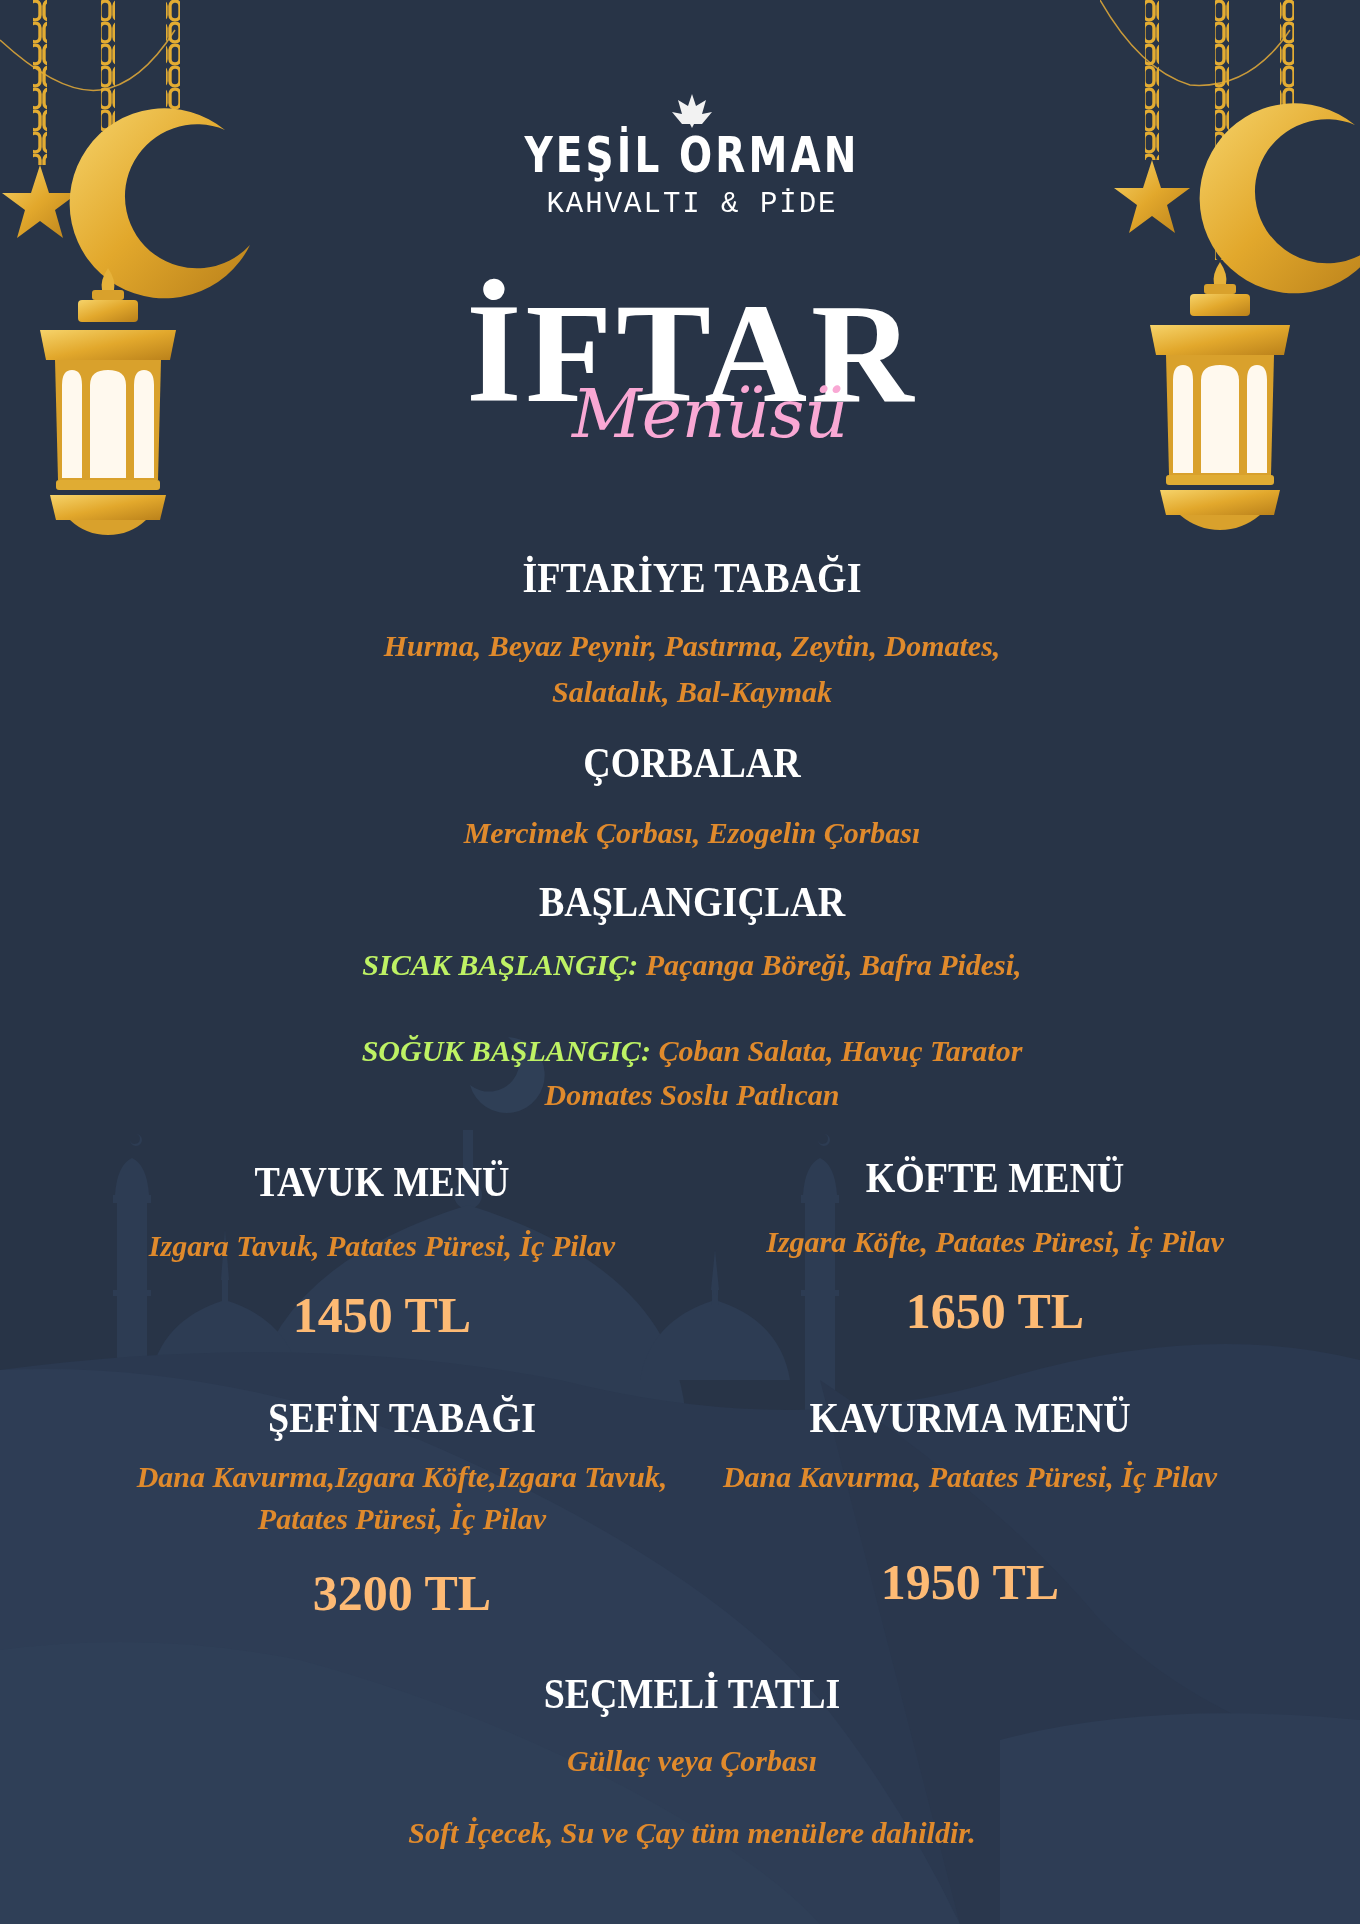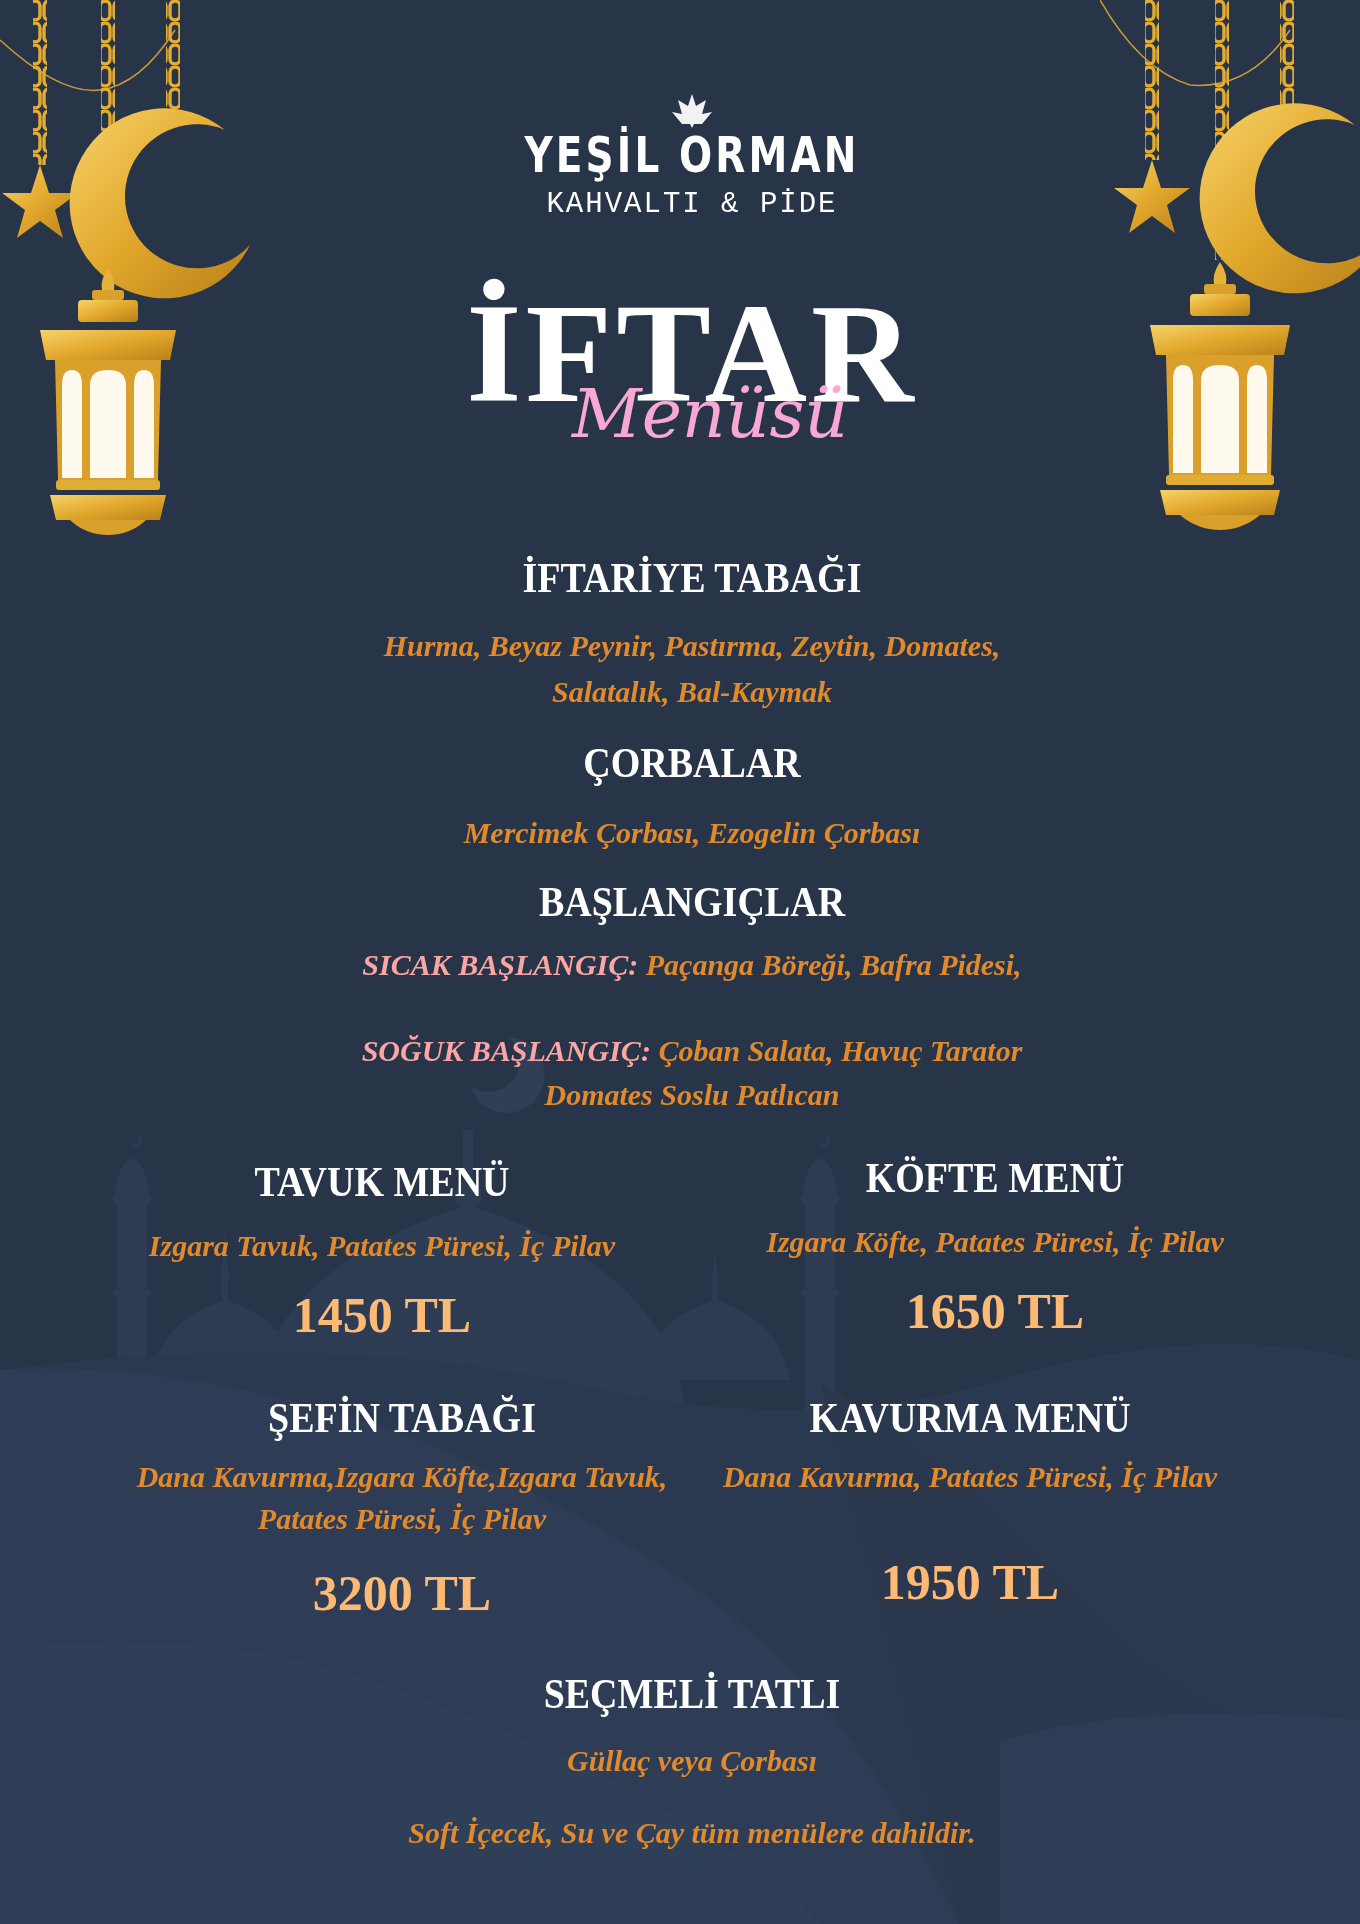--- a/index.html
+++ b/index.html
@@ -33,21 +33,21 @@
     color: #f9a8d4; font-style: italic; font-size: 68px; line-height: 1;
     font-family: "DejaVu Serif", serif;
   }
   .h-sec {
     color: #fff; font-weight: bold; font-size: 38px; line-height: 1;
     transform: scaleY(1.12);
   }
   .desc {
     color: #E08A2C; font-style: italic; font-weight: bold; font-size: 30px; line-height: 44px;
   }
-  .label-white { color: #fca5a5; }
+  .label-white { color: #bef264; }
   .price {
     color: #fdba74; font-weight: bold; font-size: 50px; line-height: 1;
   }
 </style>
 </head>
 <body>
 
 <svg class="bg-layer" viewBox="0 0 1360 1924" xmlns="http://www.w3.org/2000/svg">
   <rect width="1360" height="1924" fill="#283447"></rect>
 

